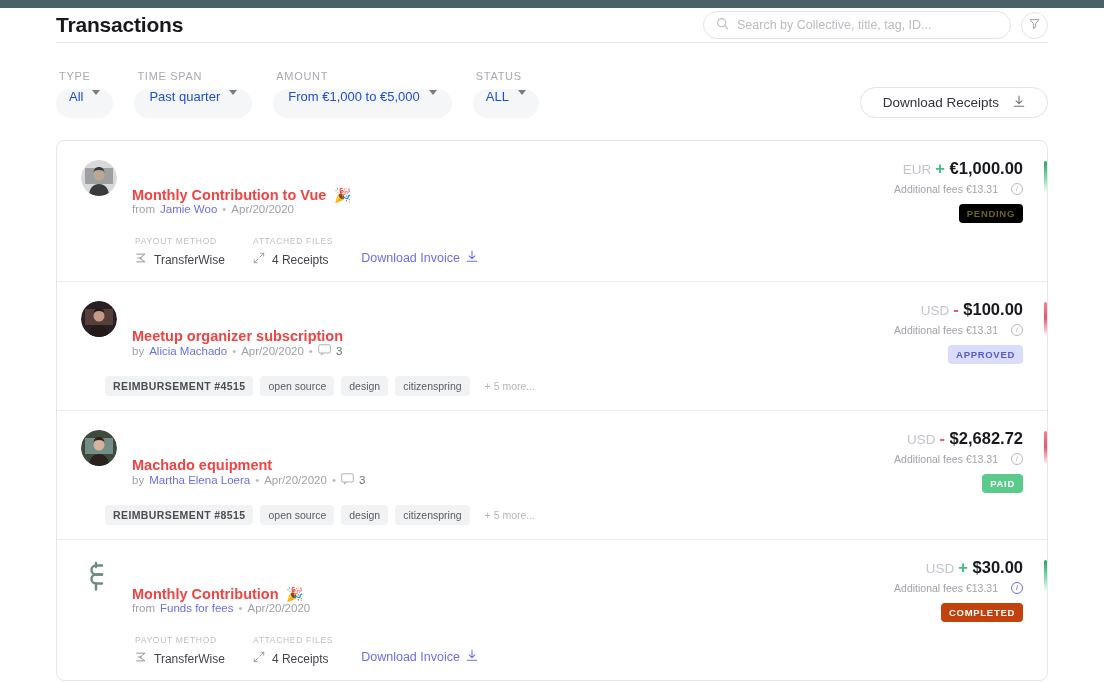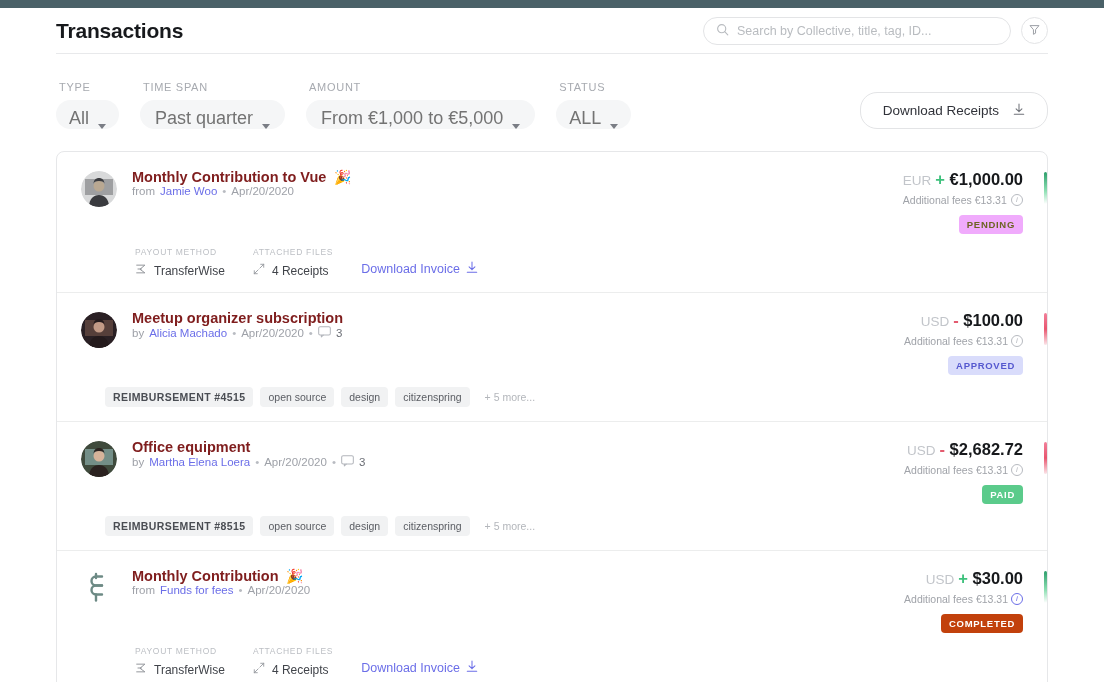--- a/index.html
+++ b/index.html
@@ -10,21 +10,21 @@
     overflow: hidden;
     -webkit-font-smoothing: antialiased;
   }
 
   .topbar { height: 8px; background: #4a6168; width: 100%; }
 
   .page { padding: 0 56px; }
 
   
   .header {
-    height: 46px;
+    height: 35px;
     display: flex; align-items: center; justify-content: space-between;
     border-bottom: 1px solid #e8e9eb;
   }
   .page-title { font-size: 21px; font-weight: bold; color: #17191c; letter-spacing: -0.2px; }
 
   .header-right { display: flex; align-items: center; gap: 10px; }
   .search-box {
     width: 308px; height: 28px; border: 1px solid #e3e4e6; border-radius: 16px;
     display: flex; align-items: center; padding: 0 12px; gap: 8px; background: #fff;
   }
@@ -45,31 +45,31 @@
     padding-top: 27px; padding-bottom: 22px;
   }
   .filter-group { display: flex; align-items: flex-end; gap: 21px; }
   .filter-item { display: flex; flex-direction: column; gap: 7px; }
   .filter-label {
     font-size: 11px; letter-spacing: 0.7px; color: #a7aab0; text-transform: uppercase;
     padding-left: 3px;
   }
   .pill {
     height: 29px; border-radius: 15px; background: #f5f6f7;
-    display: inline-flex; align-items: flex-end; justify-content: center; gap: 9px;
-    padding: 0 15px; font-size: 18px; color: #737373; cursor: pointer; white-space: nowrap;
+    display: inline-flex; align-items: flex-start; justify-content: center; gap: 9px;
+    padding: 0 15px; font-size: 13px; color: #1d4ed8; cursor: pointer; white-space: nowrap;
   }
   .pill.small { padding: 0 13px; }
   .chev {
     width: 0; height: 0; border-left: 4px solid transparent; border-right: 4px solid transparent;
     border-top: 5px solid #7a7d85; margin-top: 1px;
   }
   .actions { display: flex; gap: 16px; align-items: center; }
   .btn-outline {
-    height: 37px; border: 1px solid #e3e4e6; border-radius: 17px; background: #fff;
+    height: 31px; border: 1px solid #e3e4e6; border-radius: 17px; background: #fff;
     display: inline-flex; align-items: center; gap: 14px; padding: 0 22px;
     font-size: 13.5px; color: #31333a; cursor: pointer; white-space: nowrap;
   }
 
   
   .card {
     border: 1px solid #e6e7e9; border-radius: 8px; background: #fff;
     overflow: hidden; position: relative;
   }
   .txn {
@@ -83,53 +83,53 @@
     width: 36px; height: 36px; border-radius: 50%; flex: none; overflow: hidden;
     margin-top: 2px; position: relative;
   }
   .avatar.logo {
     border-radius: 0; background: transparent;
     display: flex; align-items: center; justify-content: center;
   }
 
   .txn-main { margin-left: 15px; flex: 1; min-width: 0; }
   .txn-title {
-    font-size: 14.5px; font-weight: bold; color: #7f1d1d;
-    display: flex; align-items: center; gap: 8px;
+    font-size: 14.5px; font-weight: bold; color: #ef4444;
+    display: flex; align-items: center; gap: 8px; margin-top: 29px;
   }
   .emoji { font-size: 14px; }
   .txn-sub {
     font-size: 11.5px; color: #9ea1a8;
     display: flex; align-items: center; gap: 5px; flex-wrap: wrap;
   }
   .lnk { color: #6b6ee8; }
   .dot-sep { color: #b8bbc1; }
   .cmt { display: inline-flex; align-items: center; gap: 5px; color: #6a6d74; }
 
   .txn-right { text-align: right; flex: none; padding-top: 1px; }
   .amt-line { font-size: 16.5px; font-weight: bold; color: #17191c; white-space: nowrap; }
   .cur { color: #c2c5ca; font-weight: normal; font-size: 13.5px; margin-right: 4px; }
   .sign-pos { color: #3ec17c; font-weight: bold; }
   .sign-neg { color: #e35b6f; font-weight: bold; }
   .fees {
     margin-top: 5px; font-size: 10.5px; color: #a0a3a9;
-    display: flex; align-items: center; justify-content: space-between; gap: 3px;
+    display: flex; align-items: center; justify-content: space-between; gap: 13px;
   }
   .info-i {
     width: 12px; height: 12px; border-radius: 50%; border: 1px solid #b7bac0;
     display: inline-flex; align-items: center; justify-content: center;
     font-size: 8px; color: #b7bac0; font-style: italic; line-height: 1; cursor: pointer;
   }
   .info-i.hl { border-color: #6b6ee8; color: #6b6ee8; }
 
   .badge {
     display: inline-block; margin-top: 9px; border-radius: 4px;
     font-size: 9.5px; font-weight: bold; letter-spacing: 0.7px; padding: 4px 8px;
   }
-  .badge.pending   { background: #f0abfc; color: #6d6423; }
+  .badge.pending   { background: #000000; color: #6d6423; }
   .badge.approved  { background: #d9dcfb; color: #5558cf; }
   .badge.paid      { background: #5bcb8b; color: #ffffff; }
   .badge.completed { background: #c2410c; color: #ffffff; }
 
   
   .meta-row { display: flex; align-items: flex-end; gap: 28px; padding: 13px 0 14px 54px; }
   .meta-col { display: flex; flex-direction: column; gap: 6px; }
   .meta-label { font-size: 8.5px; letter-spacing: 0.7px; color: #bcbfc4; text-transform: uppercase; }
   .meta-val { font-size: 12px; color: #41444a; display: flex; align-items: center; gap: 7px; }
   .meta-link {
@@ -354,21 +354,21 @@
               <g clip-path="url(#cp2)">
                 <rect width="36" height="36" fill="#3f4a3c"></rect>
                 <rect x="4" y="8" width="28" height="16" fill="#9fc6c4" opacity="0.55"></rect>
                 <path d="M8 36c0-8 4.5-12 10-12s10 4 10 12z" fill="#2b2220"></path>
                 <circle cx="18" cy="15" r="5.5" fill="#d6b39a"></circle>
                 <path d="M12.5 13c0-4 2.5-6 5.5-6s5.5 2 5.5 6c0-2-2-3-5.5-3s-5.5 1-5.5 3z" fill="#2b2220"></path>
               </g>
             </svg></div>
           <div class="txn-main">
             <div class="txn-title">
-              <span>Office equipment</span>
+              <span>Machado equipment</span>
             </div>
             <div class="txn-sub">
               <span>by</span>
               <span class="lnk">Martha Elena Loera</span>
               <span class="dot-sep">•</span>
               <span>Apr/20/2020</span>
               <span class="dot-sep">•</span>
               <span class="cmt"><span><svg width="13" height="12" viewBox="0 0 14 13" fill="none">
                     <rect x="0.7" y="0.7" width="12.6" height="9" rx="1.6" stroke="#b2b5bb" stroke-width="1.1"></rect>
                     <path d="M3.6 9.7v2.2l2.4-2.2" stroke="#b2b5bb" stroke-width="1.1" stroke-linejoin="round"></path>

